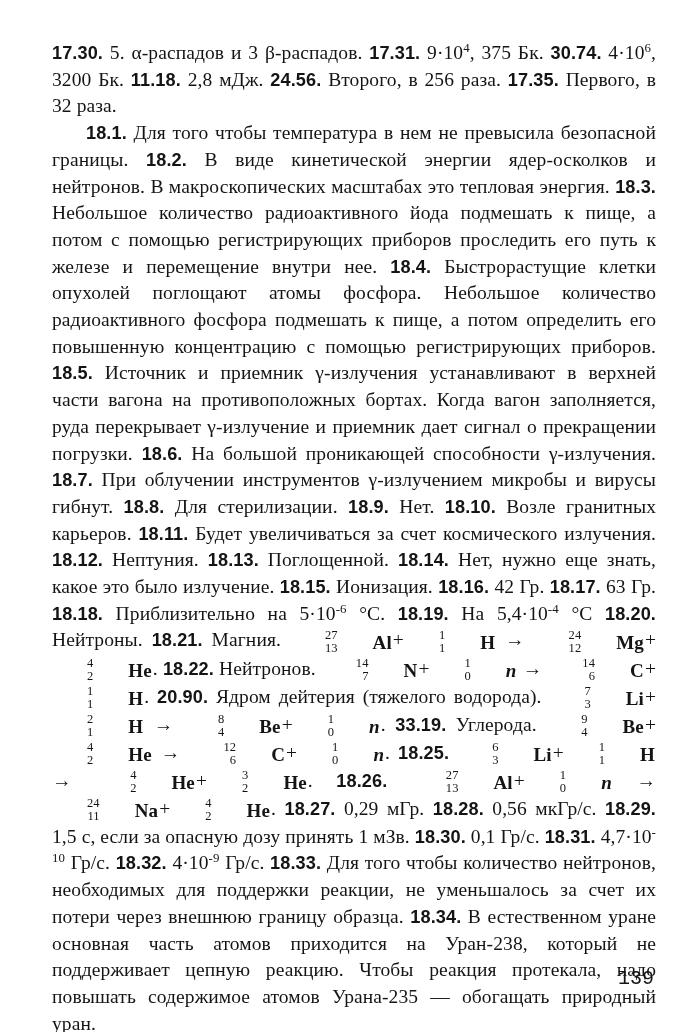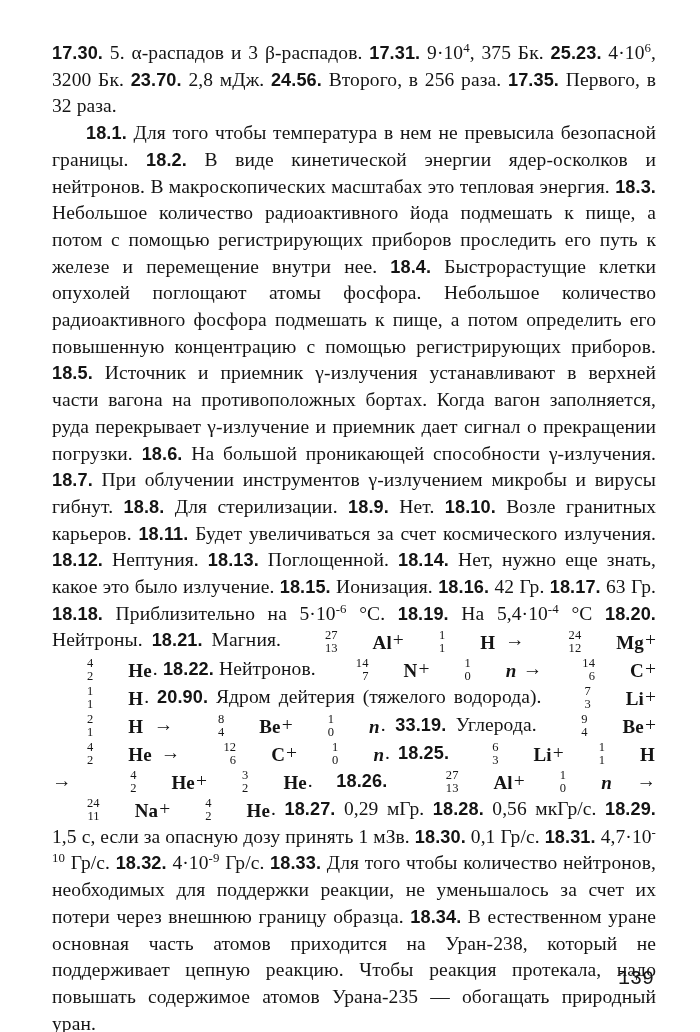--- a/index.html
+++ b/index.html
@@ -70,21 +70,21 @@
     font-size: 20px;
     font-family: Liberation Mono, monospace;
     color: #141414;
   }
 </style>
 </head>
 <body>
 
 <div class="page">
   <div class="text-block">
-      <p class="para"><b class="num">17.30.</b> 5. α-распадов и 3 β-распадов. <b class="num">17.31.</b> 9·10<sup class="exp">4</sup>, 375 Бк. <b class="num">25.23.</b> 4·10<sup class="exp">6</sup>, 3200 Бк. <b class="num">23.70.</b> 2,8 мДж. <b class="num">24.56.</b> Второго, в 256 раза. <b class="num">17.35.</b> Первого, в 32 раза.</p>
+      <p class="para"><b class="num">17.30.</b> 5. α-распадов и 3 β-распадов. <b class="num">17.31.</b> 9·10<sup class="exp">4</sup>, 375 Бк. <b class="num">30.74.</b> 4·10<sup class="exp">6</sup>, 3200 Бк. <b class="num">11.18.</b> 2,8 мДж. <b class="num">24.56.</b> Второго, в 256 раза. <b class="num">17.35.</b> Первого, в 32 раза.</p>
       <p class="para indent"><b class="num">18.1.</b> Для того чтобы температура в нем не превысила безопасной границы. <b class="num">18.2.</b> В виде кинетической энергии ядер-осколков и нейтронов. В макроскопических масштабах это тепловая энергия. <b class="num">18.3.</b> Небольшое количество радиоактивного йода подмешать к пище, а потом с помощью регистрирующих приборов проследить его путь к железе и перемещение внутри нее. <b class="num">18.4.</b> Быстрорастущие клетки опухолей поглощают атомы фосфора. Небольшое количество радиоактивного фосфора подмешать к пище, а потом определить его повышенную концентрацию с помощью регистрирующих приборов. <b class="num">18.5.</b> Источник и приемник γ-излучения устанавливают в верхней части вагона на противоположных бортах. Когда вагон заполняется, руда перекрывает γ-излучение и приемник дает сигнал о прекращении погрузки. <b class="num">18.6.</b> На большой проникающей способности γ-излучения. <b class="num">18.7.</b> При облучении инструментов γ-излучением микробы и вирусы гибнут. <b class="num">18.8.</b> Для стерилизации. <b class="num">18.9.</b> Нет. <b class="num">18.10.</b> Возле гранитных карьеров. <b class="num">18.11.</b> Будет увеличиваться за счет космического излучения. <b class="num">18.12.</b> Нептуния. <b class="num">18.13.</b> Поглощенной. <b class="num">18.14.</b> Нет, нужно еще знать, какое это было излучение. <b class="num">18.15.</b> Ионизация. <b class="num">18.16.</b> 42 Гр. <b class="num">18.17.</b> 63 Гр. <b class="num">18.18.</b> Приблизительно на 5·10<sup class="exp">-6</sup> °C. <b class="num">18.19.</b> На 5,4·10<sup class="exp">-4</sup> °C <b class="num">18.20.</b> Нейтроны. <b class="num">18.21.</b> Магния. <span class="nuclide">
           <span class="az">
             <span>27</span>
             <span>13</span>
           </span>
           <span class="el">Al</span>
         </span>+<span class="nuclide">
           <span class="az">
             <span>1</span>
             <span>1</span>

